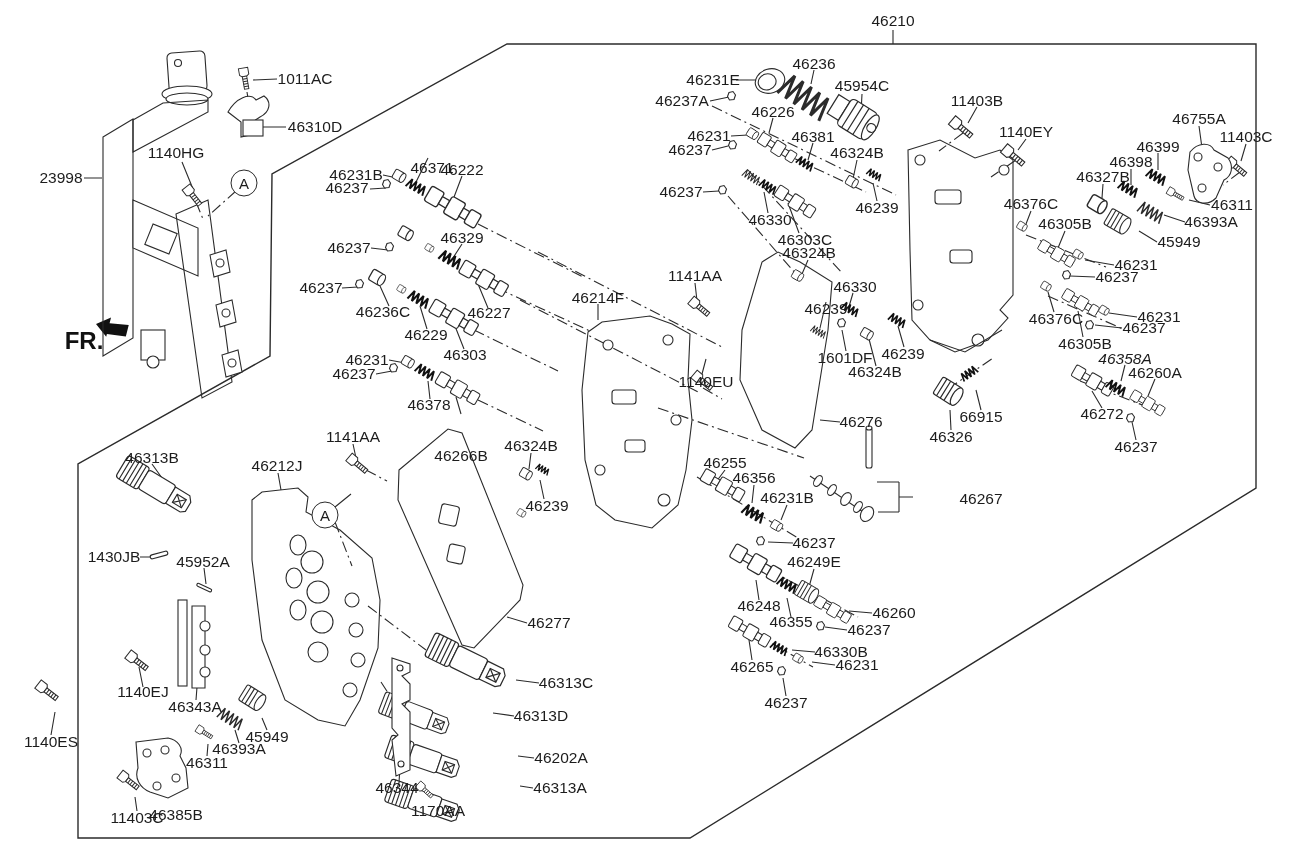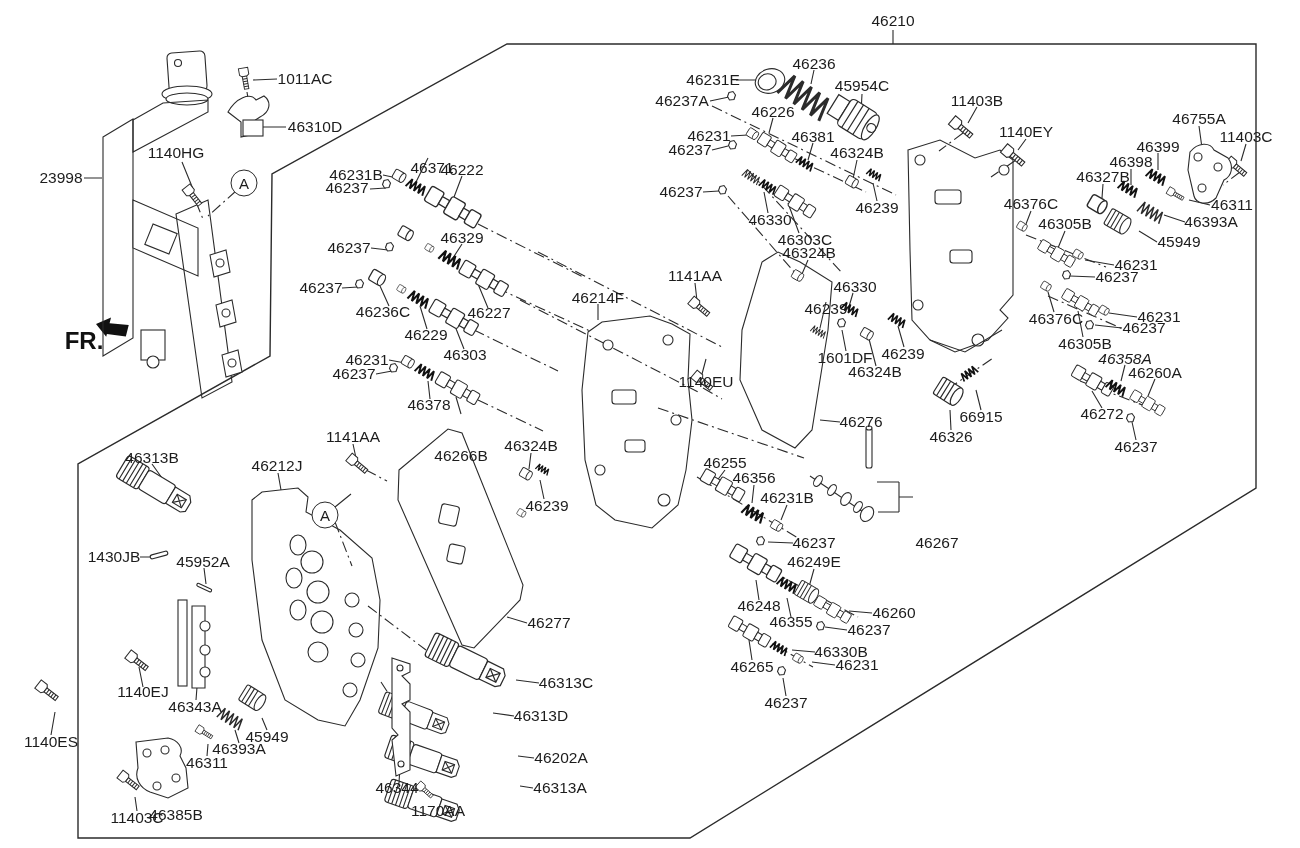--- a/index.html
+++ b/index.html
@@ -448,21 +448,21 @@
       <div class="plabel" style="left: 1056px; top: 319px;">46376C</div>
       <div class="plabel" style="left: 1159px; top: 317px;">46231</div>
       <div class="plabel" style="left: 1144px; top: 328px;">46237</div>
       <div class="plabel" style="left: 1085px; top: 344px;">46305B</div>
       <div class="plabel" style="left: 1125px; top: 359px; font-style: italic;">46358A</div>
       <div class="plabel" style="left: 1155px; top: 373px;">46260A</div>
       <div class="plabel" style="left: 1102px; top: 414px;">46272</div>
       <div class="plabel" style="left: 1136px; top: 447px;">46237</div>
       <div class="plabel" style="left: 981px; top: 417px;">66915</div>
       <div class="plabel" style="left: 951px; top: 437px;">46326</div>
-      <div class="plabel" style="left: 937px; top: 499px; margin-top: 44px;">46267</div>
+      <div class="plabel" style="left: 981px; top: 499px;">46267</div>
       <div class="plabel" style="left: 725px; top: 463px;">46255</div>
       <div class="plabel" style="left: 754px; top: 478px;">46356</div>
       <div class="plabel" style="left: 787px; top: 498px;">46231B</div>
       <div class="plabel" style="left: 814px; top: 543px;">46237</div>
       <div class="plabel" style="left: 814px; top: 562px;">46249E</div>
       <div class="plabel" style="left: 759px; top: 606px;">46248</div>
       <div class="plabel" style="left: 791px; top: 622px;">46355</div>
       <div class="plabel" style="left: 894px; top: 613px;">46260</div>
       <div class="plabel" style="left: 869px; top: 630px;">46237</div>
       <div class="plabel" style="left: 841px; top: 652px;">46330B</div>

